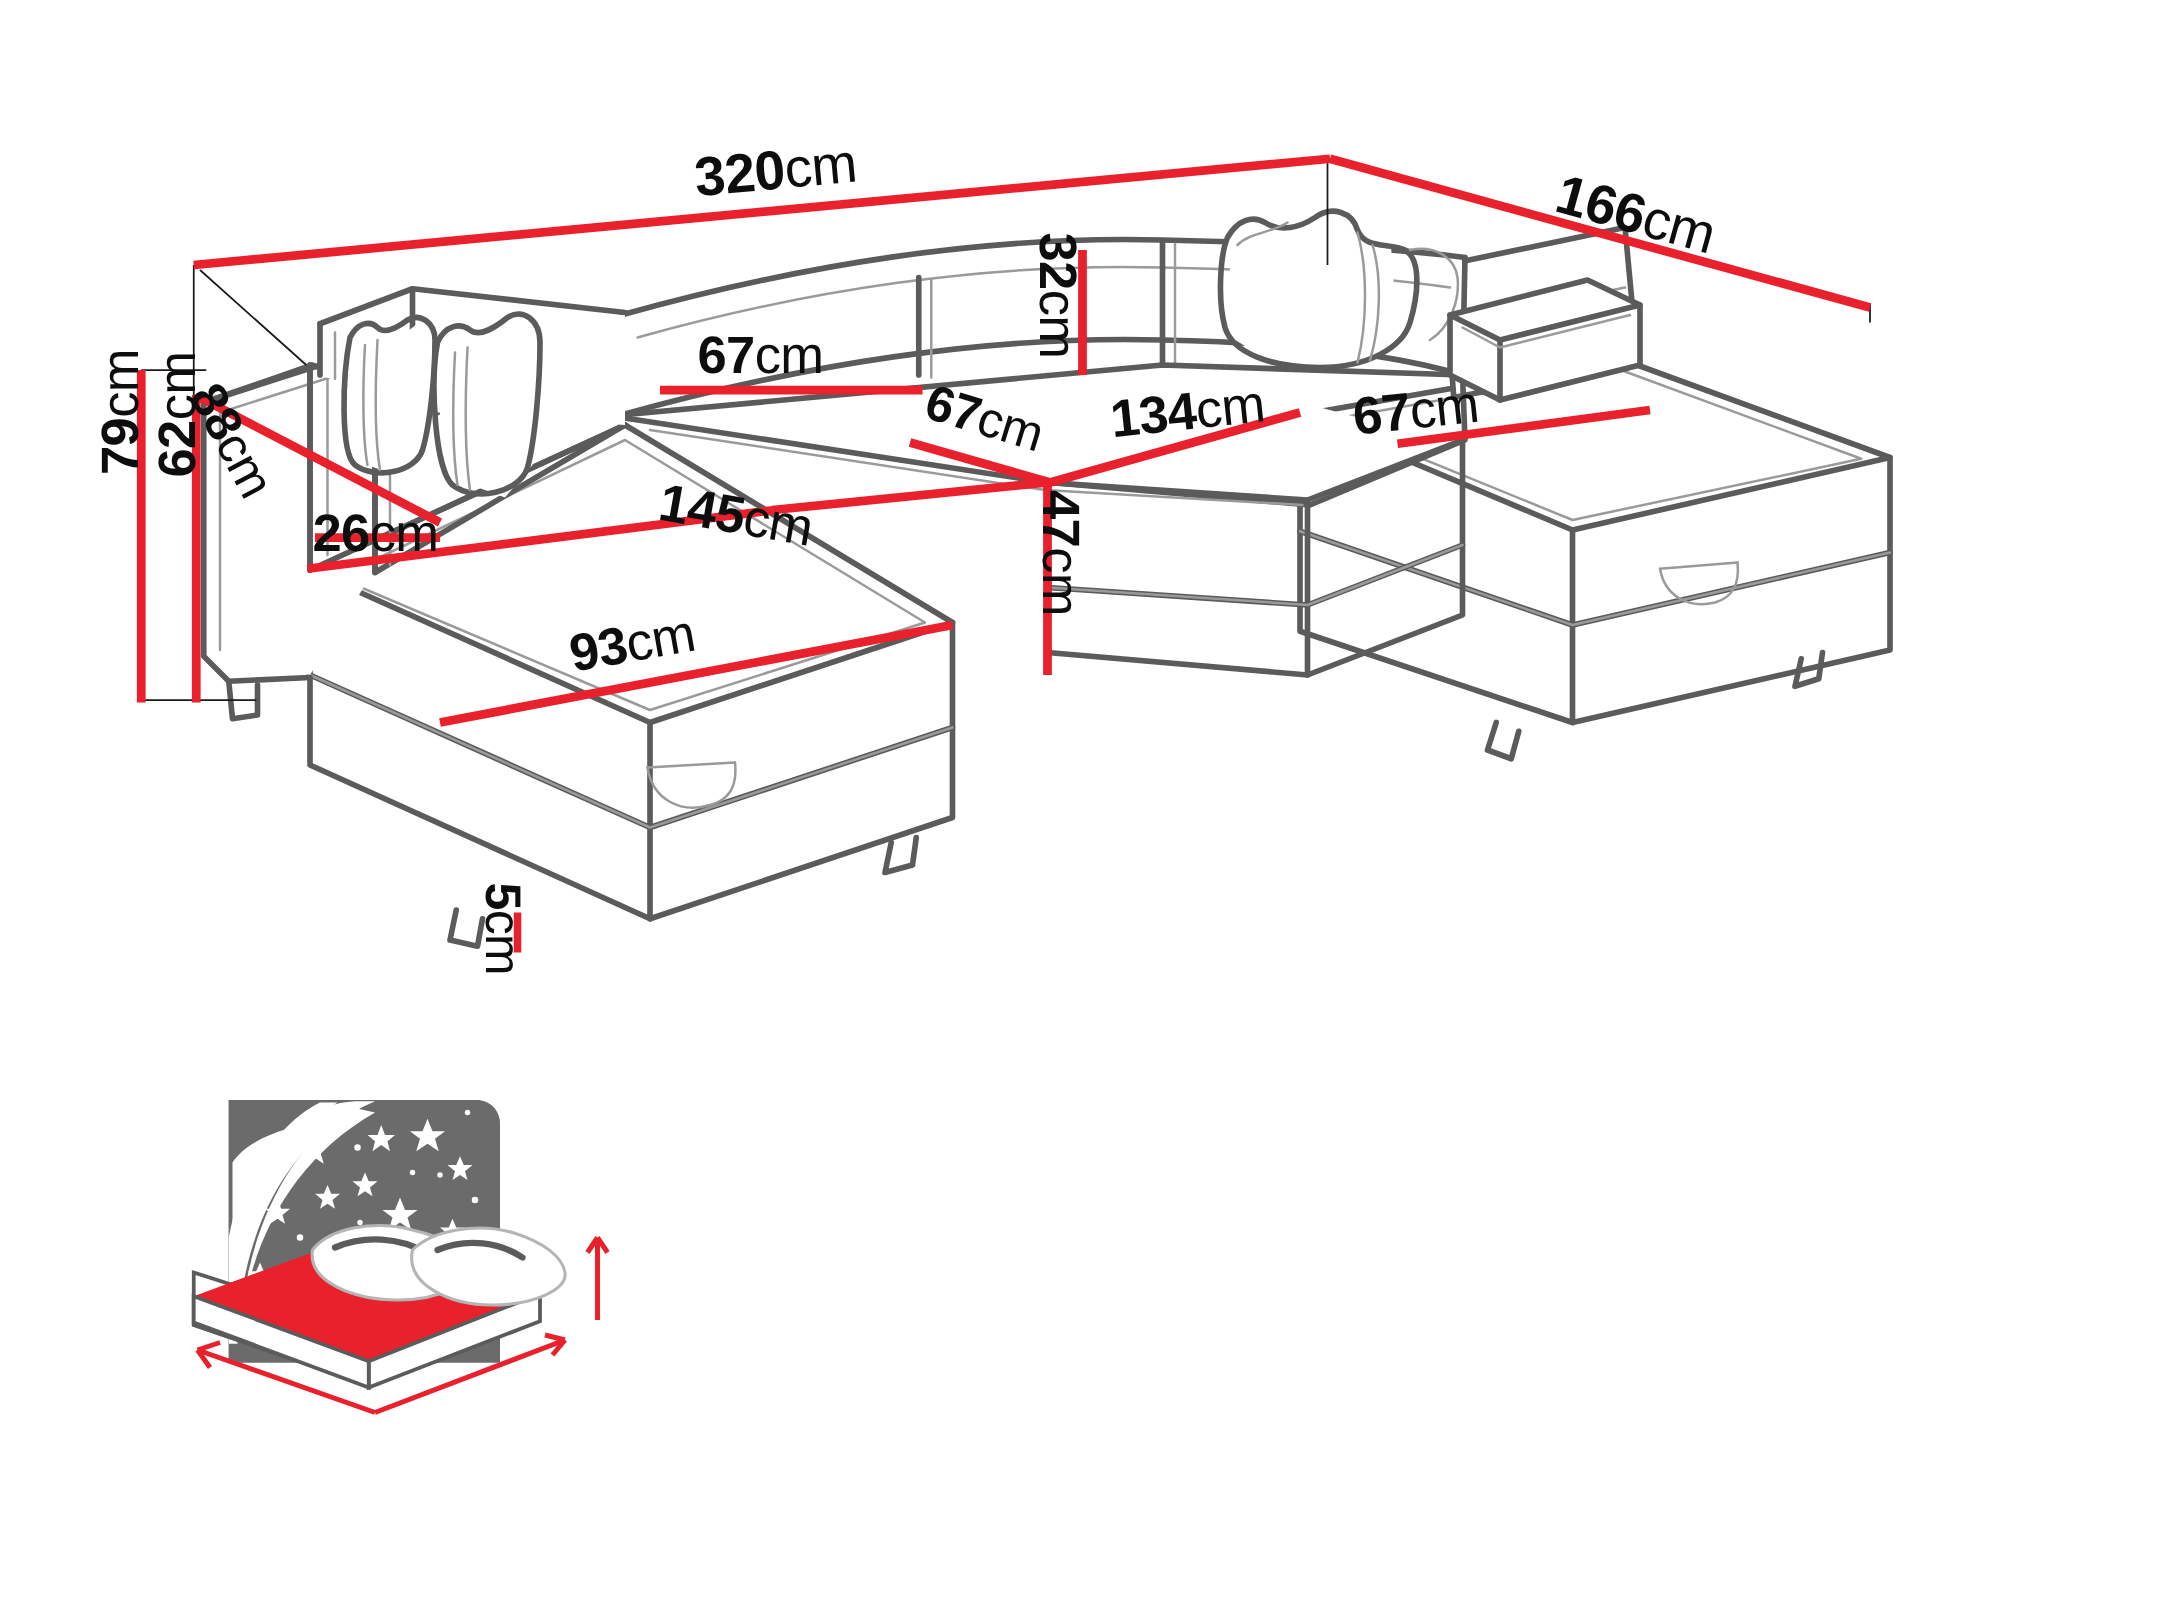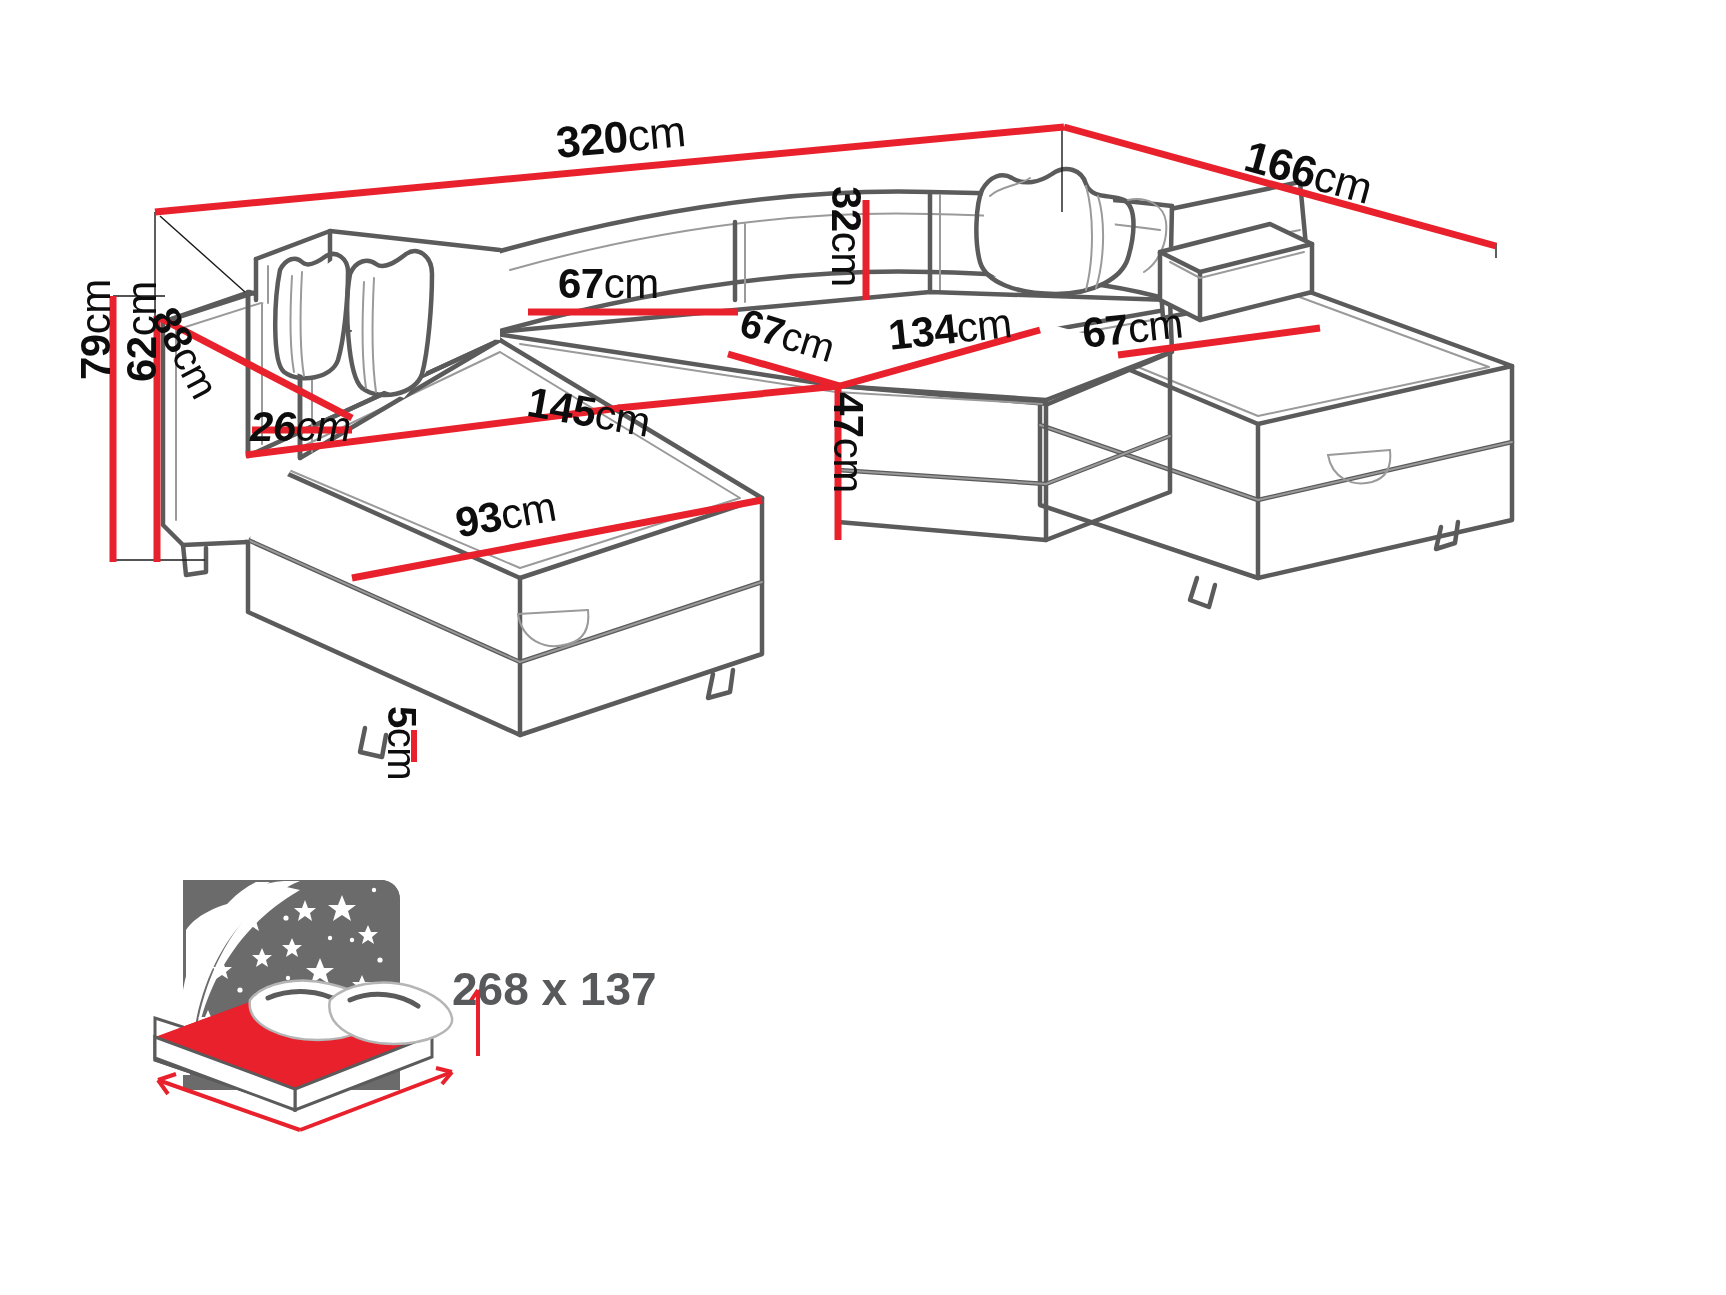--- a/index.html
+++ b/index.html
@@ -268,21 +268,21 @@
   </div>
 
   <div class="dimlbl" style="left:118px;top:382px;font-size:42px;transform:rotate(-90deg);transform-origin:left top;">
     <span>62</span><span class="u">cm</span>
   </div>
 
   <div class="dimlbl" style="left:182px;top:300px;font-size:40px;transform:rotate(62deg);transform-origin:left top;">
     <span>88</span><span class="u">cm</span>
   </div>
 
-  <div class="dimlbl" style="left:250px;top:403px;font-size:42px;font-style:italic;">
+  <div class="dimlbl" style="left:250px;top:403px;font-size:42px;">
     <span>26</span><span class="u">cm</span>
   </div>
 
   <div class="dimlbl" style="left:558px;top:260px;font-size:42px;">
     <span>67</span><span class="u">cm</span>
   </div>
 
   <div class="dimlbl" style="left:870px;top:186px;font-size:42px;transform:rotate(90deg);transform-origin:left top;">
     <span>32</span><span class="u">cm</span>
   </div>
@@ -308,15 +308,14 @@
   </div>
 
   <div class="dimlbl" style="left:452px;top:500px;font-size:42px;transform:rotate(-10deg);transform-origin:left top;">
     <span>93</span><span class="u">cm</span>
   </div>
 
   <div class="dimlbl" style="left:424px;top:706px;font-size:40px;transform:rotate(90deg);transform-origin:left top;">
     <span>5</span><span class="u">cm</span>
   </div>
 
-  <div class="bedsize" style="left:452px;top:962px;">268 x 137</div>
 
 </div>
 
 </body></html>

